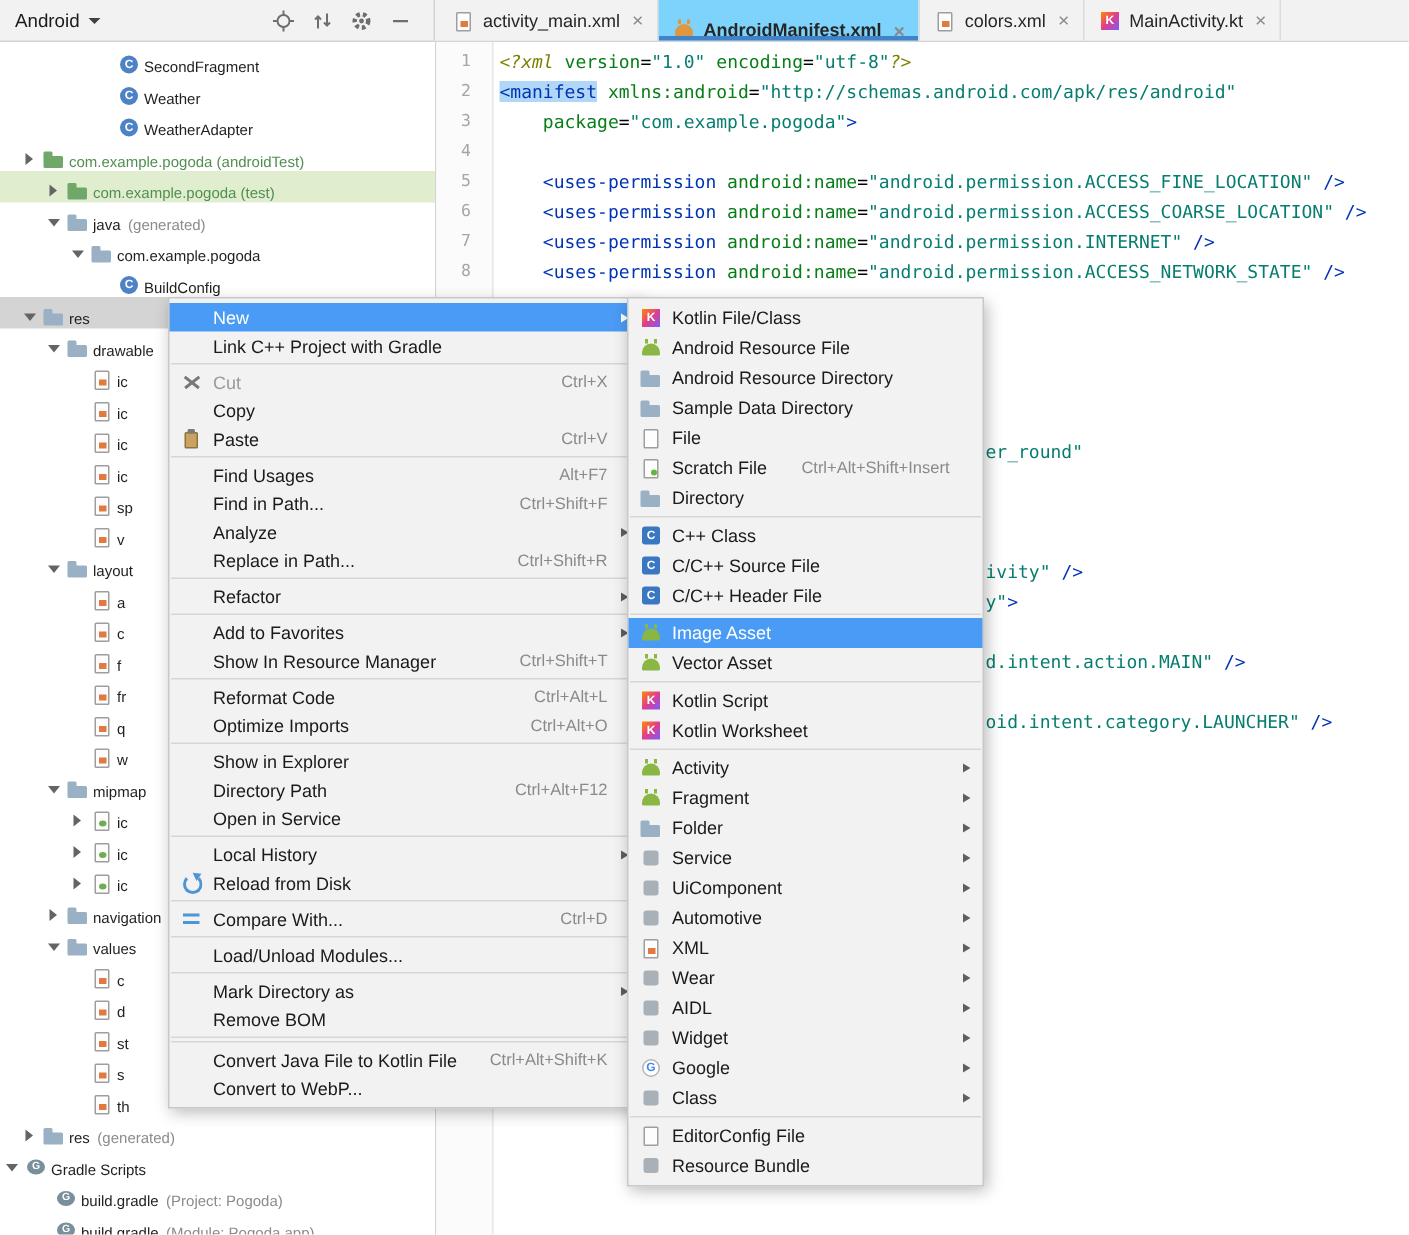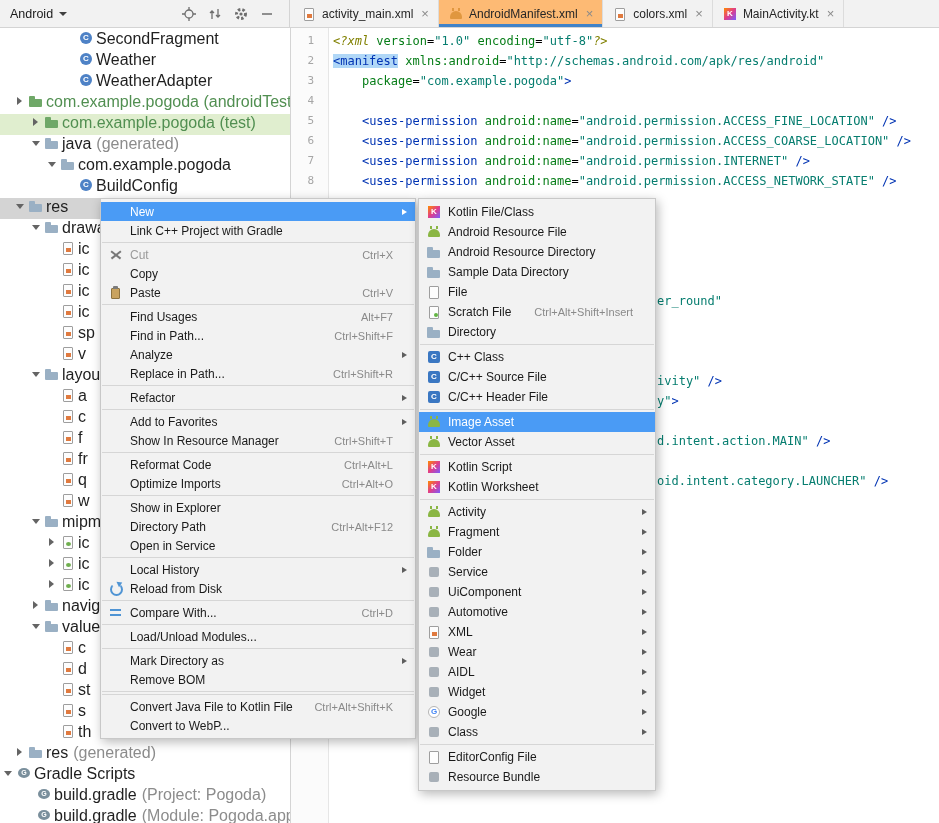--- a/index.html
+++ b/index.html
@@ -10,29 +10,29 @@
   .topbar{position:absolute;left:0;top:0;width:939px;height:28px;background:#f2f2f2;
     border-bottom:1px solid #d4d4d4;display:flex;box-sizing:border-box;}
   .projhdr{width:290px;flex:none;display:flex;align-items:center;padding:0 10px;box-sizing:border-box;border-right:1px solid #d4d4d4;}
   .projsel{display:flex;align-items:center;font-size:12.5px;color:#1a1a1a;cursor:default;}
   .caret{margin-left:6px;width:0;height:0;border-left:4px solid transparent;border-right:4px solid transparent;border-top:4px solid #404040;}
   .hicons{margin-left:auto;display:flex;align-items:center;gap:10px;padding-right:4px;}
   .hicon{width:16px;height:16px;display:inline-flex;align-items:center;justify-content:center;}
   .tabbar{flex:1;display:flex;align-items:stretch;background:#f2f2f2;padding-left:2px;}
   .tab{display:flex;align-items:center;gap:5px;padding:0 9px;font-size:12px;color:#262626;
     border-right:1px solid #dcdcdc;position:relative;box-sizing:border-box;}
-  .tab.active{background:#fdba74;box-shadow:inset 0 -3px 0 #4083c9;font-weight:400;}
+  .tab.active{background:#7dd3fc;box-shadow:inset 0 -3px 0 #4083c9;font-weight:700;align-items:flex-end;}
   .tabx{color:#8a8a8a;font-size:13px;margin-left:3px;line-height:1;}
   .tabx::after{content:"×";}
 
   
   .main{position:absolute;left:0;top:28px;right:0;bottom:0;display:flex;}
   .ptree{width:291px;flex:none;background:#fff;border-right:1px solid #d4d4d4;
     padding-top:2px;overflow:hidden;box-sizing:border-box;}
-  .trow{height:21px;display:flex;align-items:flex-start;font-size:16px;color:#1f1f1f;white-space:nowrap;}
+  .trow{height:21px;display:flex;align-items:flex-end;font-size:10px;color:#1f1f1f;white-space:nowrap;}
   .chev{width:16px;height:16px;flex:none;position:relative;}
   .chev-d::after{content:"";position:absolute;left:4px;top:6px;border-left:4px solid transparent;
     border-right:4px solid transparent;border-top:5px solid #646464;}
   .chev-r::after{content:"";position:absolute;left:5px;top:4px;border-top:4px solid transparent;
     border-bottom:4px solid transparent;border-left:5px solid #646464;}
   .tlabel{margin-left:2px;}
   .tsuffix{color:#8c8c8c;margin-left:5px;}
 
   
   .editor{flex:1;background:#fff;position:relative;font-family:"DejaVu Sans Mono",monospace;font-size:12px;}
@@ -48,21 +48,21 @@
   .tok-pun{color:#000;}
   .tok-pi{color:#808000;font-style:italic;}
   .tok-tag{color:#0033b3;}
   .tok-taghl{color:#0033b3;background:#b0d7f7;margin-top:36px;}
   .tok-attr{color:#067d17;}
   .tok-val{color:#067d6f;}
 
   
   .menu{position:absolute;background:#f2f2f2;border:1px solid #c8c8c8;box-sizing:border-box;
     box-shadow:2px 3px 10px rgba(0,0,0,.28);padding:3px 0;z-index:20;}
-  .mainmenu{left:100px;top:198px;width:316px;}
+  .mainmenu{left:112px;top:198px;width:316px;}
   .submenu{left:418px;top:198px;width:238px;z-index:21;}
   .mrow{height:19px;display:flex;align-items:center;padding:0 6px 0 7px;font-size:12px;color:#1a1a1a;}
   .submenu .mrow{height:20px;}
   .mrow .ic{margin-right:6px;}
   .mlabel{white-space:nowrap;}
   .msc{margin-left:auto;color:#8a8a8a;font-size:11px;padding-left:18px;white-space:nowrap;}
   .marrow{width:10px;height:10px;flex:none;margin-left:6px;position:relative;}
   .marrow::after{content:"";position:absolute;left:3px;top:2px;border-top:3.5px solid transparent;
     border-bottom:3.5px solid transparent;border-left:5px solid #5e5e5e;}
   .mrow.hl{background:#4a9bf5;color:#fff;}

